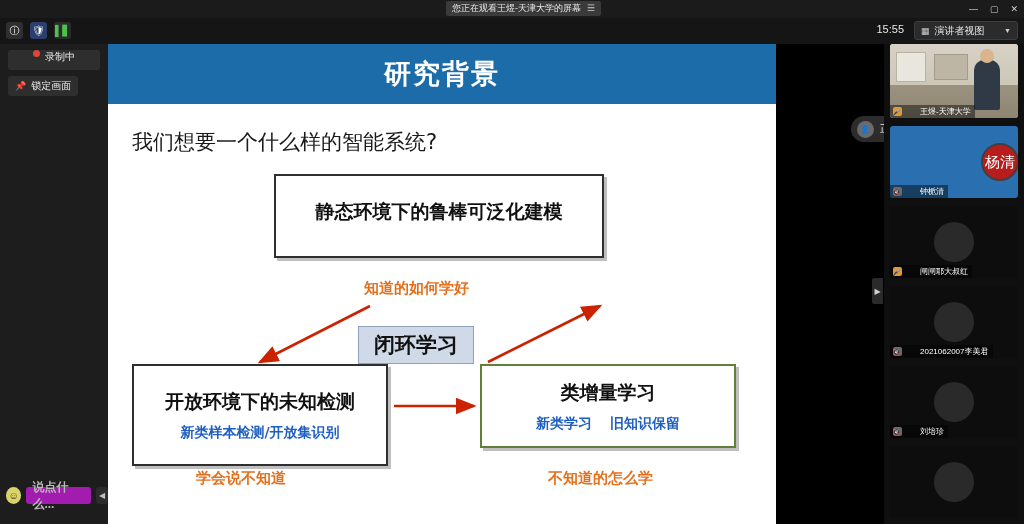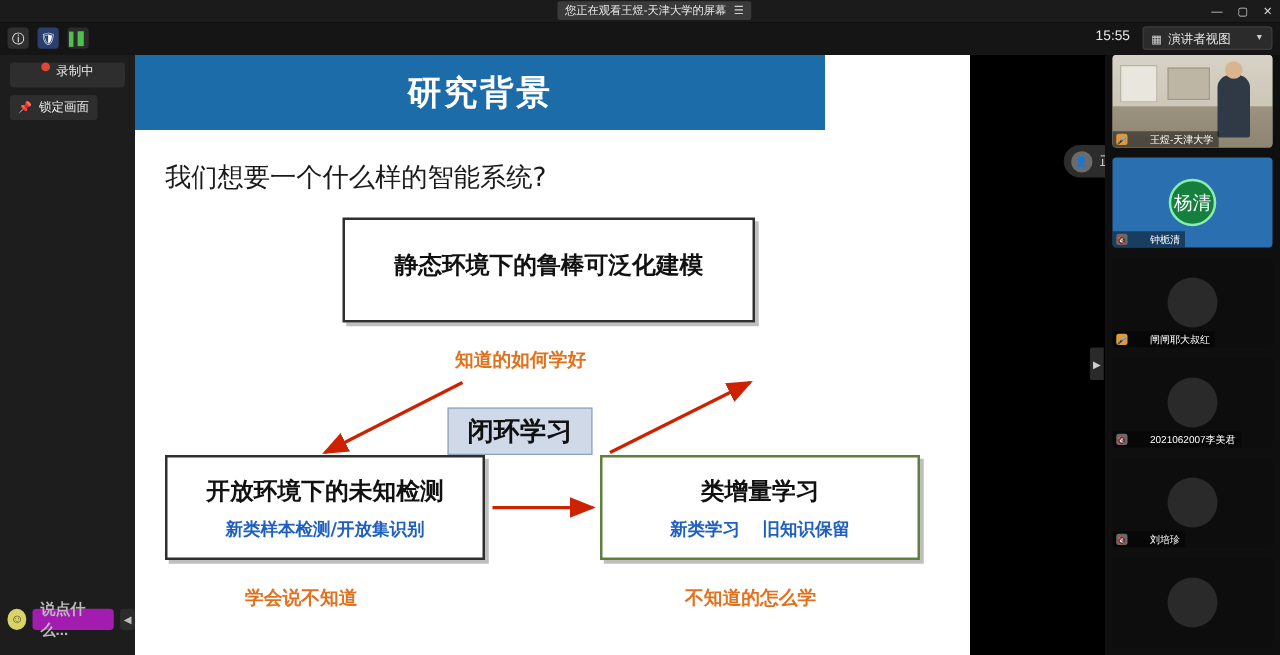--- a/index.html
+++ b/index.html
@@ -92,21 +92,21 @@
     width: 13px; height: 17px; background: #2c2c2c; border-radius: 3px;
     color: #bdbdbd; font-size: 8px; display: flex; align-items: center; justify-content: center;
   }
 
   
   .slide {
     position: absolute; left: 108px; top: 44px; width: 776px; height: 480px;
     background: #fff;
   }
   .slide-header {
-    position: absolute; left: 0; top: 0; width: 552px; height: 60px;
+    position: absolute; left: 0; top: 0; width: 668px; height: 60px;
     background: #1b6ca8; display: flex; align-items: center; justify-content: center;
   }
   .slide-header .title {
     color: #ffffff; font-size: 27px; font-weight: bold;
     font-family: "DejaVu Sans", "Liberation Sans", sans-serif; letter-spacing: 2px;
   }
   .slide-header-right {
     position: absolute; left: 668px; top: 0; width: 108px; height: 480px; background: #000;
   }
   .subhead {
@@ -127,21 +127,21 @@
   }
   .box .brow {
     display: flex; width: 100%; justify-content: space-around; align-items: center;
   }
   .box .bsub {
     font-size: 14px; font-weight: bold; color: #1f5fbf;
     font-family: "DejaVu Sans", "Liberation Sans", sans-serif;
   }
 
   #box-top { left: 166px; top: 130px; width: 330px; height: 84px; border-color: #2f2f2f; }
-  #box-left { left: 24px; top: 320px; width: 256px; height: 84px; border-color: #2f2f2f; }
+  #box-left { left: 24px; top: 320px; width: 256px; height: 102px; border-color: #2f2f2f; }
   #box-right { left: 372px; top: 320px; width: 256px; height: 84px; border-color: #5f7f3a; }
   #box-left .brow, #box-right .brow { justify-content: center; gap: 18px; }
 
   .center-label {
     position: absolute; left: 250px; top: 282px; width: 116px; height: 38px;
     background: #cfd9e8; border: 1px solid #8fa2bd;
     display: flex; align-items: center; justify-content: center;
     font-size: 21px; font-weight: bold; color: #111;
     font-family: "DejaVu Sans", "Liberation Sans", sans-serif;
   }
@@ -352,21 +352,21 @@
         <div class="shelf"></div>
         <div class="person"></div>
       </div>
       <div class="name">
         <span class="mic">🎤</span>
         <span>王煜-天津大学</span>
       </div>
     </div>
 
     <div class="tile avatar-blue">
-      <div class="circle-av" style="background:#15803d;border:2px solid #86efac;">杨清</div>
+      <div class="circle-av" style="background:#b91c1c;border:2px solid #404040;margin-left:46px;">杨清</div>
       <div class="name">
         <span class="mic muted">🔇</span>
         <span>钟栀清</span>
       </div>
     </div>
 
     <div class="tile dark photo-a">
       <div class="ph-circle"></div>
       <div class="name">
         <span class="mic">🎤</span>

